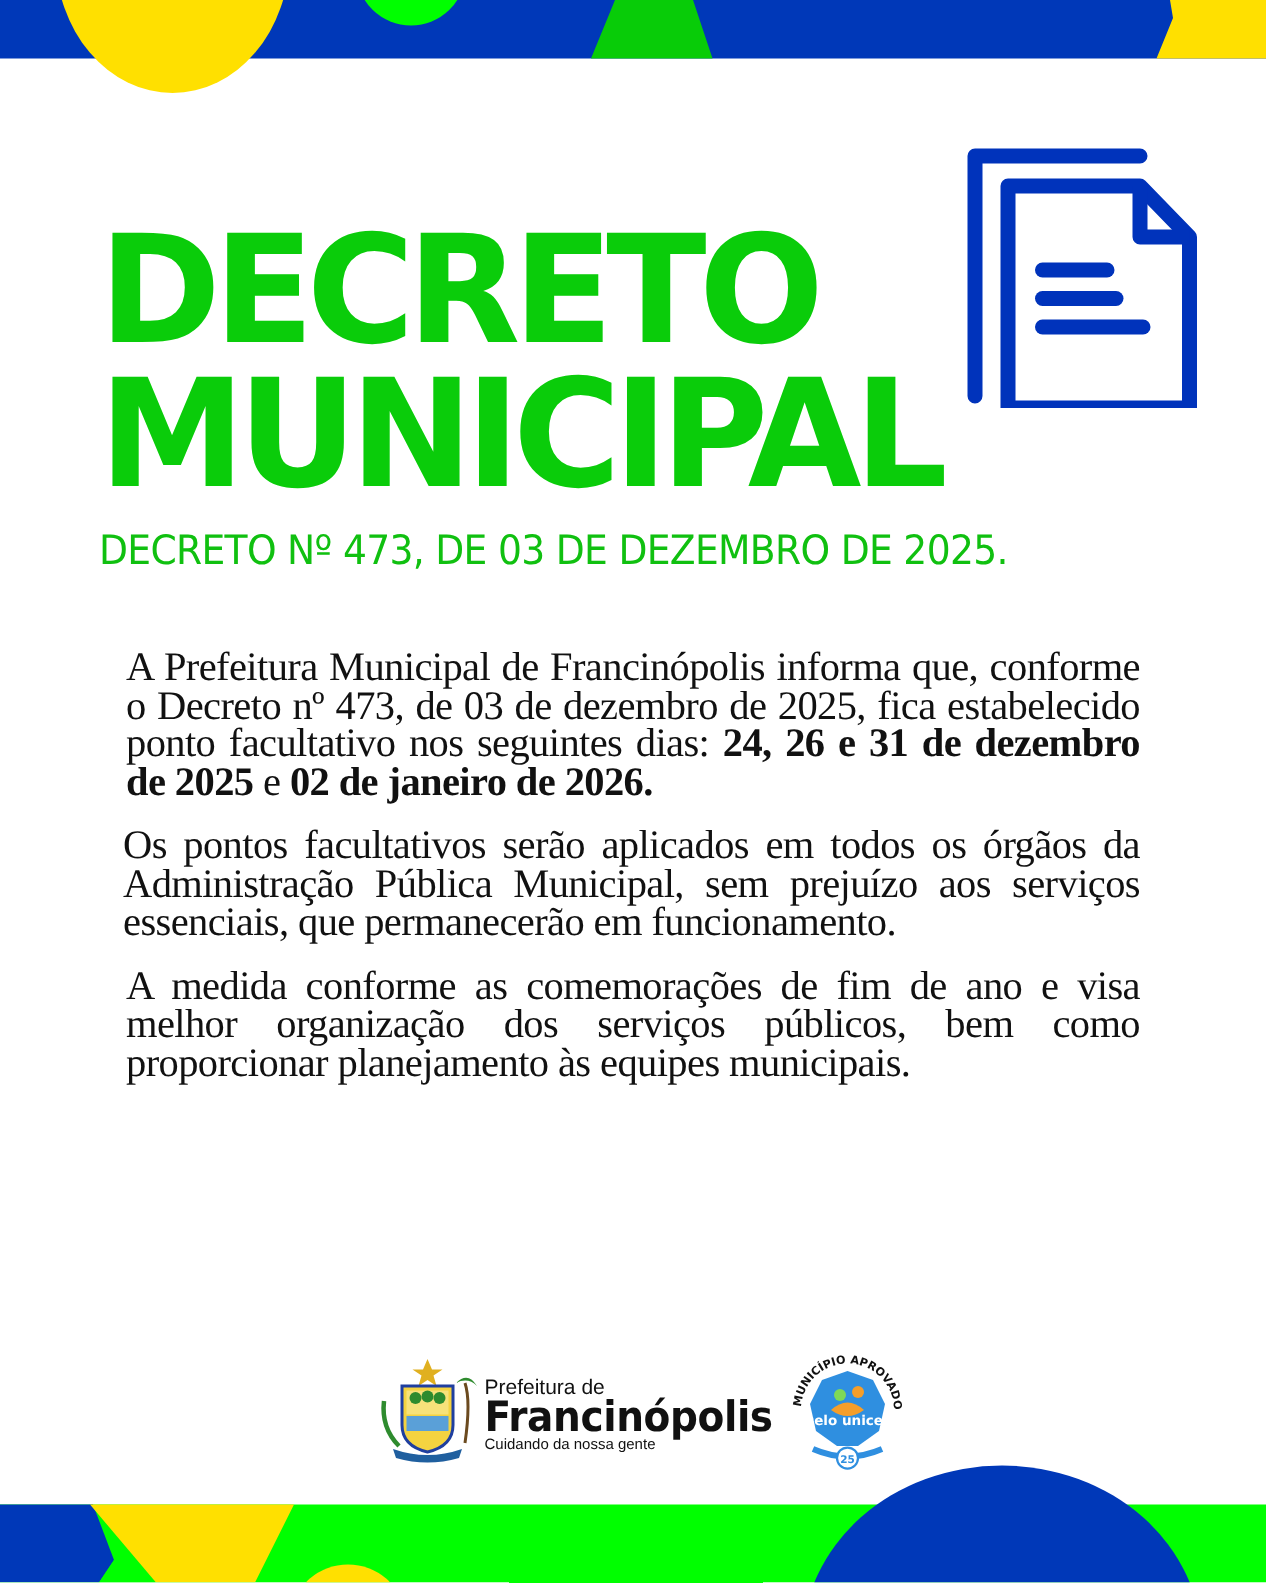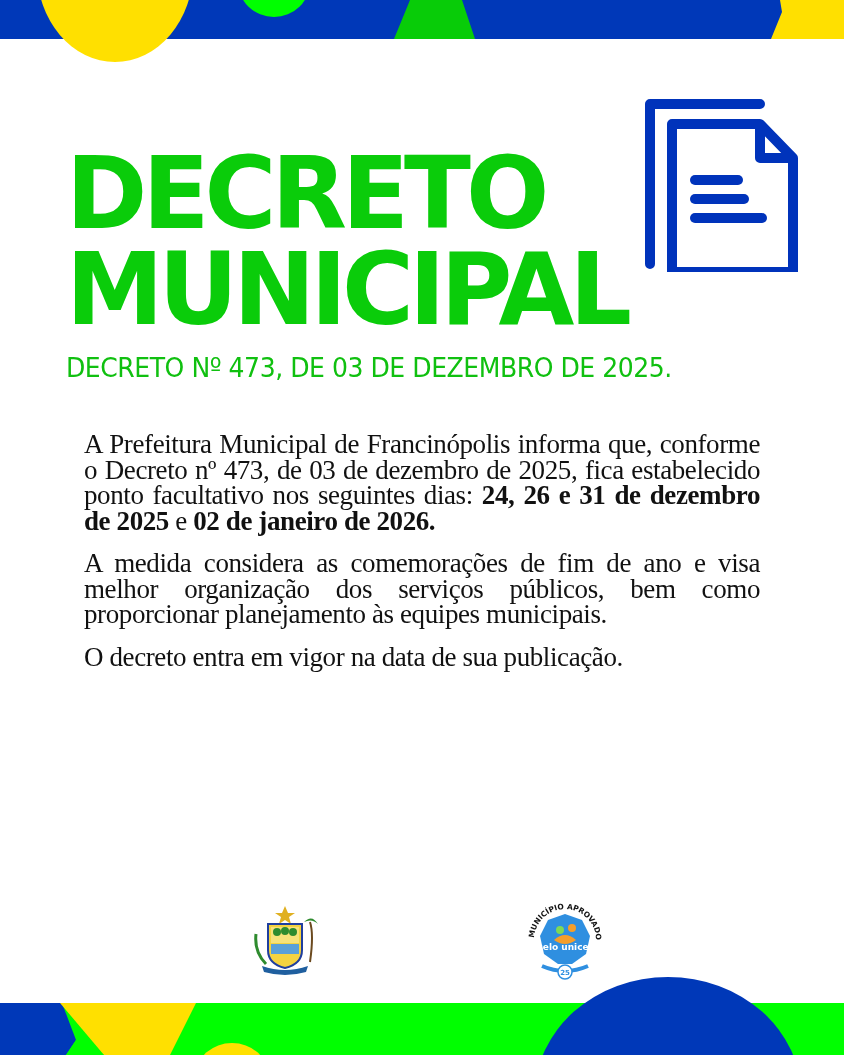--- a/index.html
+++ b/index.html
@@ -85,38 +85,43 @@
   <path d="M10 172 V12 H120" fill="none" stroke="#0033bb" stroke-width="10" stroke-linecap="round" stroke-linejoin="round"></path>
   <path d="M32 32 H120 L153 66 V180 H32 Z" fill="none" stroke="#0033bb" stroke-width="10" stroke-linejoin="round"></path>
   <path d="M120 32 V66 H153" fill="none" stroke="#0033bb" stroke-width="10" stroke-linejoin="round"></path>
   <line x1="55" y1="88" x2="98" y2="88" stroke="#0033bb" stroke-width="10" stroke-linecap="round"></line>
   <line x1="55" y1="107" x2="104" y2="107" stroke="#0033bb" stroke-width="10" stroke-linecap="round"></line>
   <line x1="55" y1="126" x2="122" y2="126" stroke="#0033bb" stroke-width="10" stroke-linecap="round"></line>
 </svg>
 
 <div class="body-text">
   <p><span>A Prefeitura Municipal de Francinópolis informa que, conforme o Decreto nº 473, de 03 de dezembro de 2025, fica estabelecido ponto facultativo nos seguintes dias: </span><b>24, 26 e 31 de dezembro de 2025</b><span> e </span><b>02 de janeiro de 2026.</b></p>
-  <p>A medida considera as comemorações de fim de ano e visa melhor organização dos serviços públicos, bem como proporcionar planejamento às equipes municipais.</p>
-  <p>O decreto entra em vigor na data de sua publicação.</p>
+  <p class="p2">Os pontos facultativos serão aplicados em todos os órgãos da Administração Pública Municipal, sem prejuízo aos serviços essenciais, que permanecerão em funcionamento.</p>
+  <p>A medida conforme as comemorações de fim de ano e visa melhor organização dos serviços públicos, bem como proporcionar planejamento às equipes municipais.</p>
 </div>
 
 <div class="footer-logos">
   <svg class="crest" viewBox="0 0 70 72">
     <polygon points="35,2 38,9 45,9 39,13 41,20 35,16 29,20 31,13 25,9 32,9" fill="#e0b020"></polygon>
     <path d="M18 20 H52 V46 Q52 60 35 64 Q18 60 18 46 Z" fill="#f4d340" stroke="#1f3f9f" stroke-width="2"></path>
     <rect x="21" y="23" width="28" height="16" fill="#f7e27a"></rect>
     <circle cx="27" cy="28" r="4" fill="#2e8b2e"></circle>
       <circle cx="35" cy="27" r="4" fill="#2e8b2e"></circle>
       <circle cx="43" cy="28" r="4" fill="#2e8b2e"></circle>
     <rect x="21" y="40" width="28" height="10" fill="#5aa0d8"></rect>
     <path d="M6 30 Q4 48 16 60" fill="none" stroke="#2e8b2e" stroke-width="3"></path>
     <path d="M60 18 Q64 30 60 58" fill="none" stroke="#6b4a1f" stroke-width="2"></path>
     <path d="M54 18 Q62 10 68 20 Q62 14 54 18" fill="#2e8b2e"></path>
     <path d="M12 62 Q35 70 58 62 L56 68 Q35 74 14 68 Z" fill="#1f5f9f"></path>
   </svg>
+  <div class="pref-text">
+    <span class="pref-top">Prefeitura de</span>
+    <span class="pref-name">Francinópolis</span>
+    <span class="pref-slogan">Cuidando da nossa gente</span>
+  </div>
   <svg class="unicef-seal" viewBox="0 0 90 82">
     <defs>
       <path id="arc" d="M14 40 A31 31 0 0 1 76 40"></path>
     </defs>
     <text font-size="7.5" font-weight="bold" fill="#111" font-family="DejaVu Sans, sans-serif">
       <textPath href="#arc" startOffset="2">MUNICÍPIO APROVADO</textPath>
     </text>
     <polygon points="45,14 62,20 70,36 66,54 52,64 38,64 24,54 20,36 28,20" fill="#2f8fe0"></polygon>
     <circle cx="40" cy="30" r="4" fill="#7ed957"></circle>
     <circle cx="52" cy="28" r="4" fill="#f59e2a"></circle>

